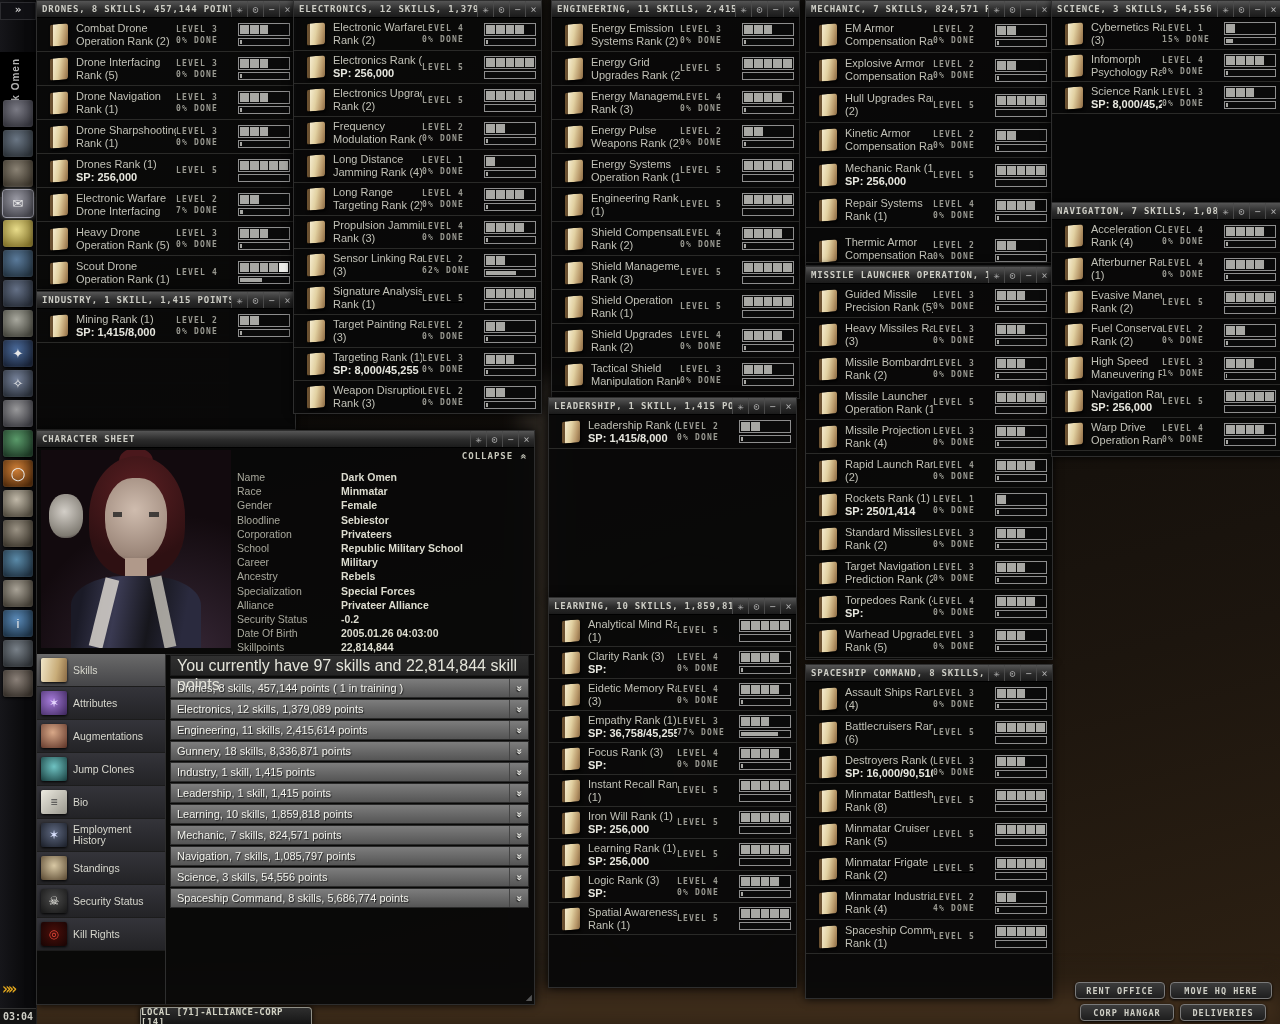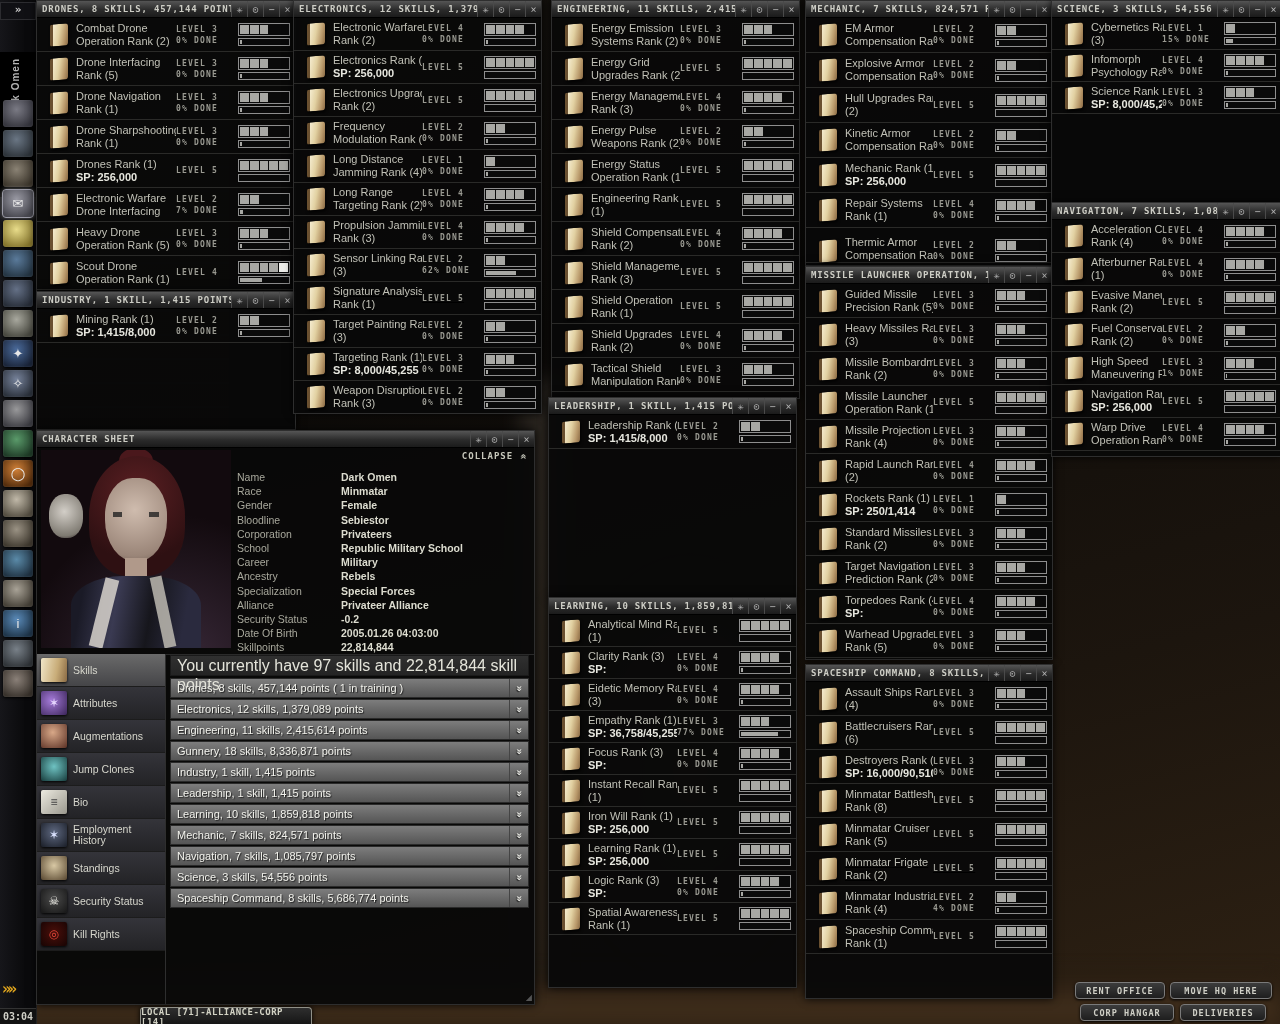--- a/index.html
+++ b/index.html
@@ -756,21 +756,21 @@
                 <div class="seg" data-name="level-segment"></div>
               </div>
               <div class="pbar" data-name="progress-bar">
                 <div class="pfill" data-name="progress-fill" style="width: 0%; min-width: 2px;"></div>
               </div>
             </div>
           </div>
           <div class="srow" data-name="skill-row" style="height: 34px;">
             <div class="sbook" data-name="skill-book-icon"></div>
             <div class="names" data-name="skill-name">
-              <div data-name="skill-name-line1">Energy Status</div>
+              <div data-name="skill-name-line1">Energy Systems</div>
               <div data-name="skill-name-line2">Operation Rank (1)</div>
             </div>
             <div class="lvlcol" data-name="skill-level-col">
               <div data-name="skill-level-label">LEVEL 5</div>
             </div>
             <div class="bars" data-name="skill-bars">
               <div class="lvlbar" data-name="level-bar">
                 <div class="seg on" data-name="level-segment"></div>
                 <div class="seg on" data-name="level-segment"></div>
                 <div class="seg on" data-name="level-segment"></div>

